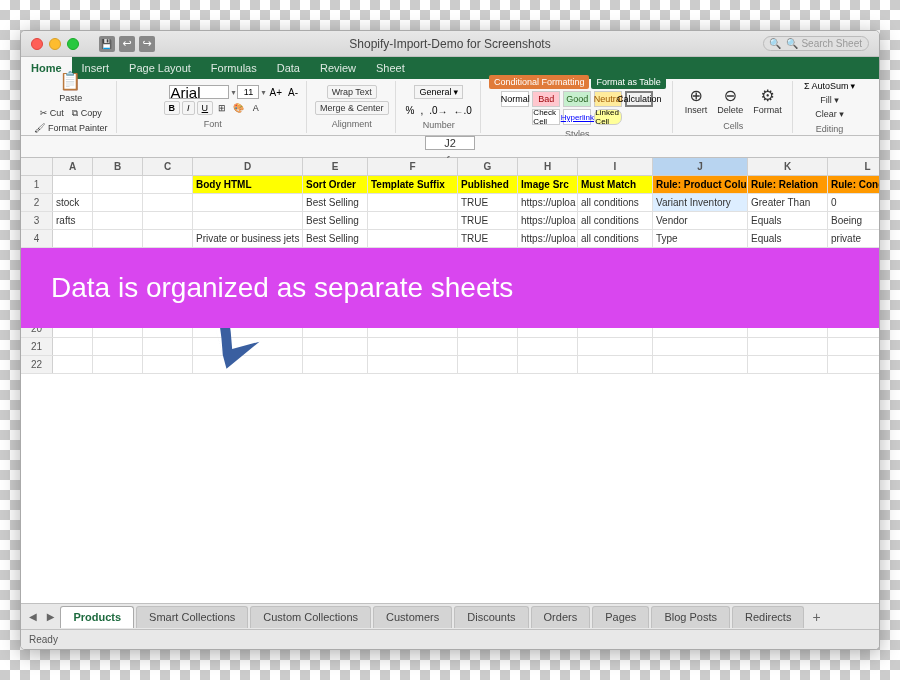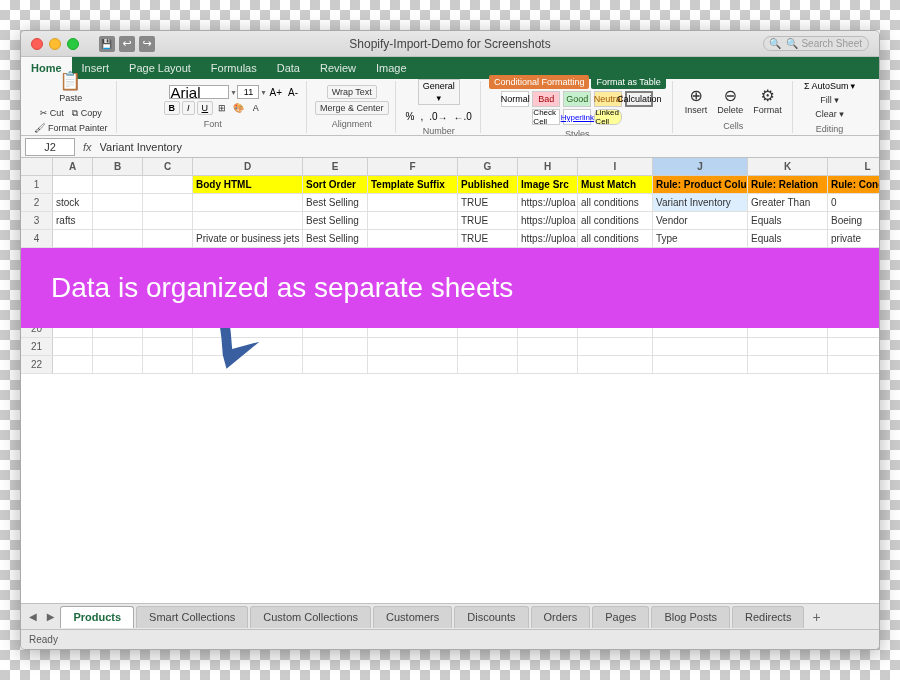--- a/index.html
+++ b/index.html
@@ -194,20 +194,21 @@
 
     
     .formula-bar {
       display: flex;
       align-items: center;
       height: 22px;
       background: #f7f7f7;
       border-bottom: 1px solid #c0c0c0;
       padding: 0 4px;
       gap: 4px;
+      flex-direction: column;
     }
     .cell-ref {
       width: 50px;
       height: 18px;
       border: 1px solid #aaa;
       font-size: 11px;
       text-align: center;
       color: #333;
     }
     .fx-label {
@@ -404,21 +405,20 @@
 
     .format-dropdown {
       display: flex;
       align-items: center;
       border: 1px solid #ccc;
       padding: 1px 4px;
       font-size: 9px;
       cursor: pointer;
       background: #f5f5f5;
       gap: 2px;
-      flex-direction: column;
     }
 
     .cond-format-box {
       background: #e07b39;
       color: #fff;
       padding: 2px 5px;
       font-size: 9px;
       border-radius: 2px;
       cursor: pointer;
     }
@@ -496,21 +496,21 @@
   </div>
 
   <div class="ribbon">
     <div class="ribbon-tabs">
       <div class="ribbon-tab active">Home</div>
       <div class="ribbon-tab">Insert</div>
       <div class="ribbon-tab">Page Layout</div>
       <div class="ribbon-tab">Formulas</div>
       <div class="ribbon-tab">Data</div>
       <div class="ribbon-tab">Review</div>
-      <div class="ribbon-tab">Image</div>
+      <div class="ribbon-tab">Sheet</div>
     </div>
 
     <div class="ribbon-content">
 
       <div class="ribbon-group">
         <div class="ribbon-btn-big">
           <div class="ribbon-icon-big">📋</div>
           <span style="font-size:9px;">Paste</span>
         </div>
         <div class="ribbon-row">

